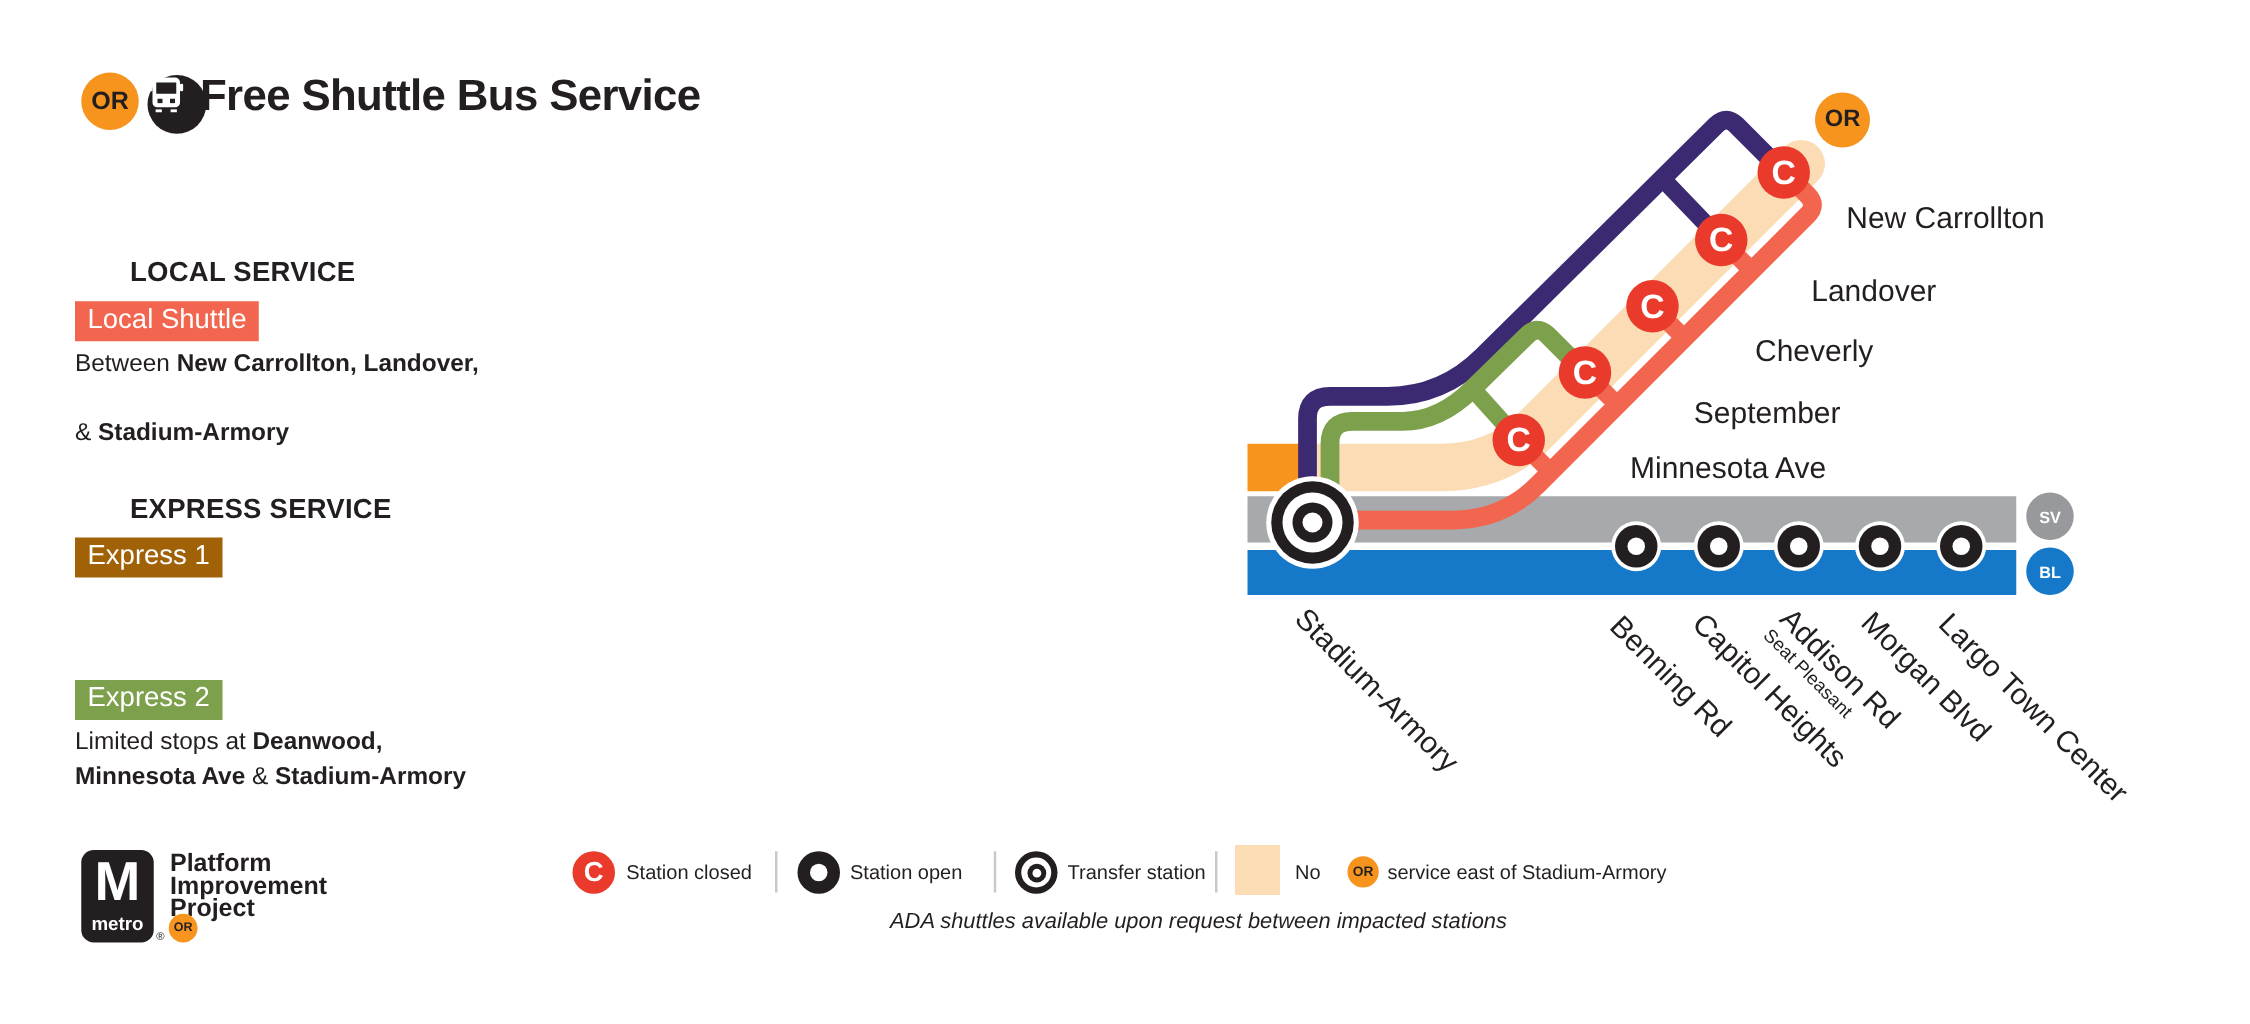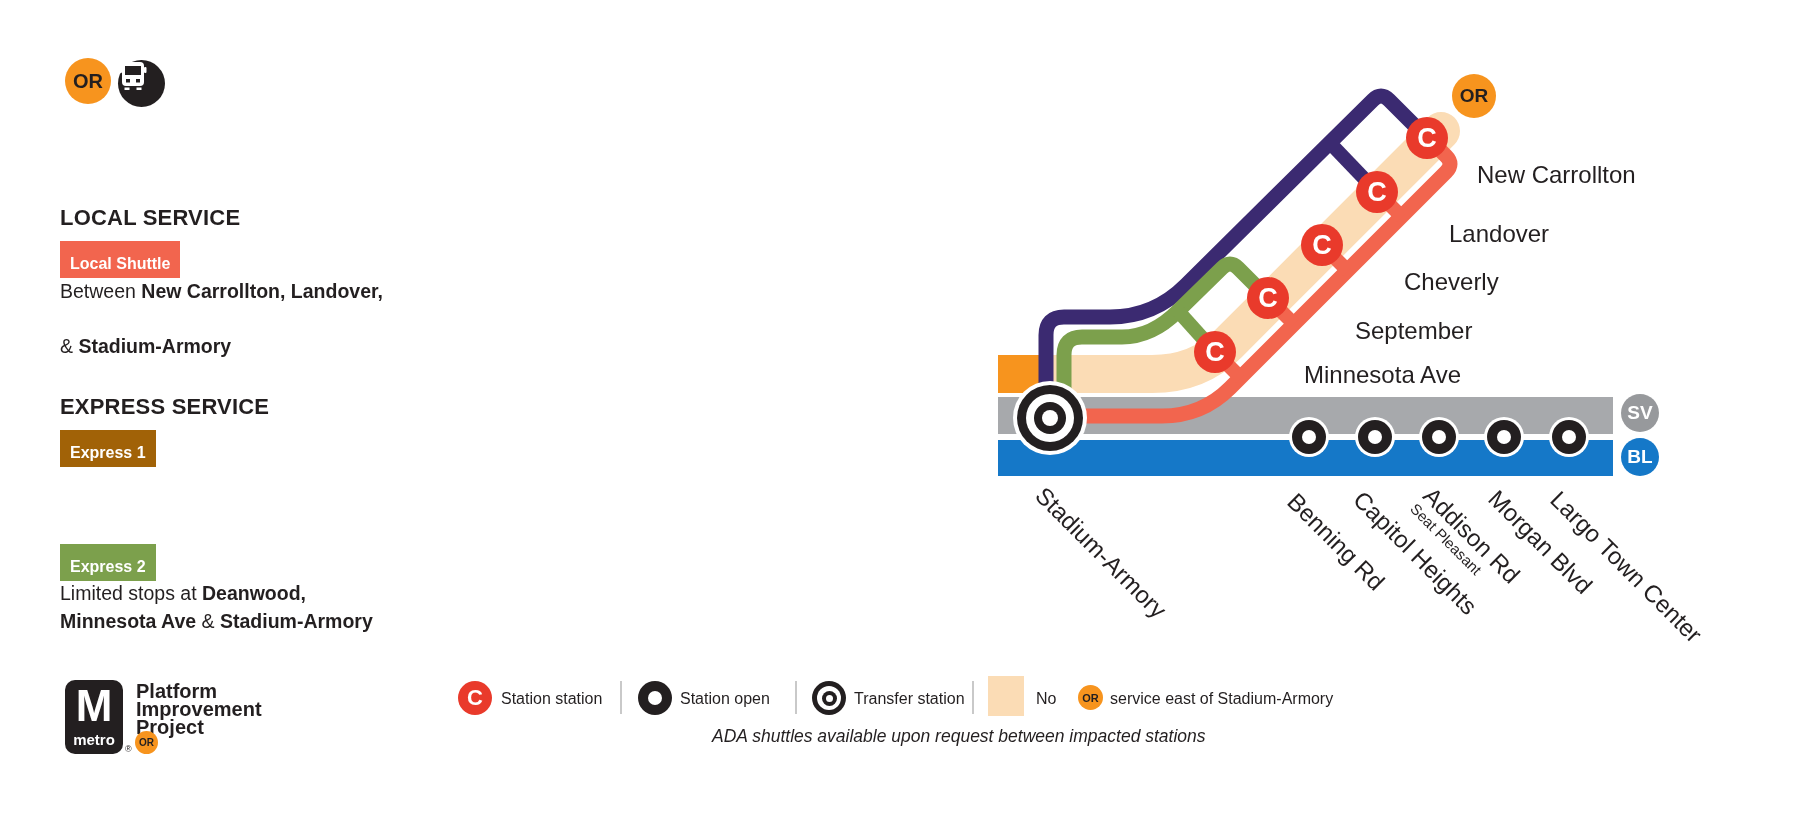--- a/index.html
+++ b/index.html
@@ -7,37 +7,37 @@
           font-family:"Liberation Sans",sans-serif;color:#231F20;}
   .abs{position:absolute;}
   
   .badge-circle{border-radius:50%;display:flex;align-items:center;justify-content:center;
                 font-weight:bold;box-sizing:border-box;}
   .or-hdr{left:65px;top:58px;width:46px;height:46px;background:#F7941E;color:#231F20;font-size:20px;}
   .bus-circ{left:118px;top:60px;width:47px;height:47px;background:#231F20;}
   .title{left:160px;top:57px;font-size:35px;font-weight:bold;letter-spacing:-0.5px;}
   .effective{left:60px;top:120px;font-size:19px;font-style:italic;font-weight:bold;}
   
-  .svc-head{font-size:22px;font-weight:bold;letter-spacing:0.2px;}
-  .svc-badge{display:inline-block;color:#fff;font-size:16px;font-weight:bold;padding:14px 10px 5px 10px;}
+  .svc-head{font-size:22px;font-weight:bold;letter-spacing:0.2px;margin-left:44px;}
+  .svc-badge{display:inline-block;color:#fff;font-size:22px;font-weight:normal;padding:1px 10px 5px 10px;}
   .svc-desc{font-size:19.5px;line-height:27.5px;width:370px;}
   .b{font-weight:bold;}
   
   svg{position:absolute;left:0;top:0;}
   .c-badge{width:42px;height:42px;border-radius:50%;background:#E93A2B;color:#fff;
            font-weight:bold;font-size:27px;display:flex;align-items:center;justify-content:center;}
   .donut{width:34px;height:34px;border-radius:50%;background:#231F20;box-shadow:0 0 0 3px #fff;
          display:flex;align-items:center;justify-content:center;}
   .donut::after{content:"";width:14px;height:14px;border-radius:50%;background:#fff;}
   .map-label{font-size:24px;font-weight:500;white-space:nowrap;}
   .rot-label{font-size:24px;font-weight:500;white-space:nowrap;transform:rotate(45deg);
              transform-origin:0 0;line-height:24px;}
   .rot-label .sub{font-size:15px;line-height:15px;margin-top:1px;}
   .or-map{width:44px;height:44px;background:#F7941E;color:#231F20;font-size:19px;}
-  .sv-badge{width:38px;height:38px;color:#fff;font-size:19px;text-align:right;}
+  .sv-badge{width:38px;height:38px;color:#fff;font-size:13px;text-align:right;}
   
   .lg-text{font-size:16px;}
   .lg-div{width:1.5px;height:33px;background:#C9C9C9;}
   .lg-c{width:34px;height:34px;background:#E93A2B;color:#fff;font-size:22px;}
   .lg-open{width:34px;height:34px;border-radius:50%;background:#231F20;display:flex;align-items:center;justify-content:center;}
   .lg-open::after{content:"";width:14px;height:14px;border-radius:50%;background:#fff;}
   .ring{border-radius:50%;display:flex;align-items:center;justify-content:center;}
   .or-mini{width:25px;height:25px;background:#F7941E;color:#231F20;font-size:11px;}
   .swatch{width:36px;height:40px;background:#FBDCB5;}
   .ada{font-size:17.5px;font-style:italic;}
@@ -95,20 +95,21 @@
       <rect x="1.5" y="7" width="2.5" height="6" rx="1" fill="#fff"></rect>
       <rect x="26" y="7" width="2.5" height="6" rx="1" fill="#fff"></rect>
       <rect x="7" y="6" width="16" height="9" fill="#231F20"></rect>
       <rect x="8" y="19" width="4" height="3.5" fill="#231F20"></rect>
       <rect x="18" y="19" width="4" height="3.5" fill="#231F20"></rect>
       <rect x="4" y="26" width="22" height="1.6" fill="#231F20"></rect>
       <rect x="6.5" y="27.5" width="5" height="2.5" fill="#fff"></rect>
       <rect x="18.5" y="27.5" width="5" height="2.5" fill="#fff"></rect>
     </svg>
   </div>
+  <div class="abs title">Free Shuttle Bus Service</div>
 
   <div class="abs svc-head" style="left:60px;top:205px;">LOCAL SERVICE</div>
   <div class="abs" style="left:60px;top:241px;">
     <span class="svc-badge" style="background: rgb(242, 101, 78);">Local Shuttle</span>
   </div>
   <div class="abs svc-desc" style="left:60px;top:278px;"><span>Between </span><span class="b">New Carrollton, Landover,</span><br><br><span>&amp; </span><span class="b">Stadium-Armory</span></div>
 
   <div class="abs svc-head" style="left:60px;top:394px;">EXPRESS SERVICE</div>
   <div class="abs" style="left:60px;top:430px;">
     <span class="svc-badge" style="background: #a16207;">Express 1</span>
@@ -151,21 +152,21 @@
         <div>Morgan Blvd</div>
       </div>
       <div class="abs donut" style="left: 1552px; top: 420px;"></div>
       <div class="abs rot-label" style="left: 1563px; top: 487px;">
         <div>Largo Town Center</div>
       </div>
       <div class="abs rot-label" style="left: 1048px; top: 483px;">Stadium-Armory</div>
     </div>
 
   <div class="abs badge-circle lg-c" style="left:458px;top:681px;">C</div>
-  <div class="abs lg-text" style="left:501px;top:690px;">Station station</div>
+  <div class="abs lg-text" style="left:501px;top:690px;">Station closed</div>
   <div class="abs lg-div" style="left:620px;top:681px;"></div>
 
   <div class="abs lg-open" style="left:638px;top:681px;"></div>
   <div class="abs lg-text" style="left:680px;top:690px;">Station open</div>
   <div class="abs lg-div" style="left:795px;top:681px;"></div>
 
   <div class="abs ring" style="left:812px;top:681px;width:34px;height:34px;background:#231F20;">
     <div class="ring" style="width:24px;height:24px;background:#fff;">
       <div class="ring" style="width:15px;height:15px;background:#231F20;">
         <div class="ring" style="width:7px;height:7px;background:#fff;"></div>

